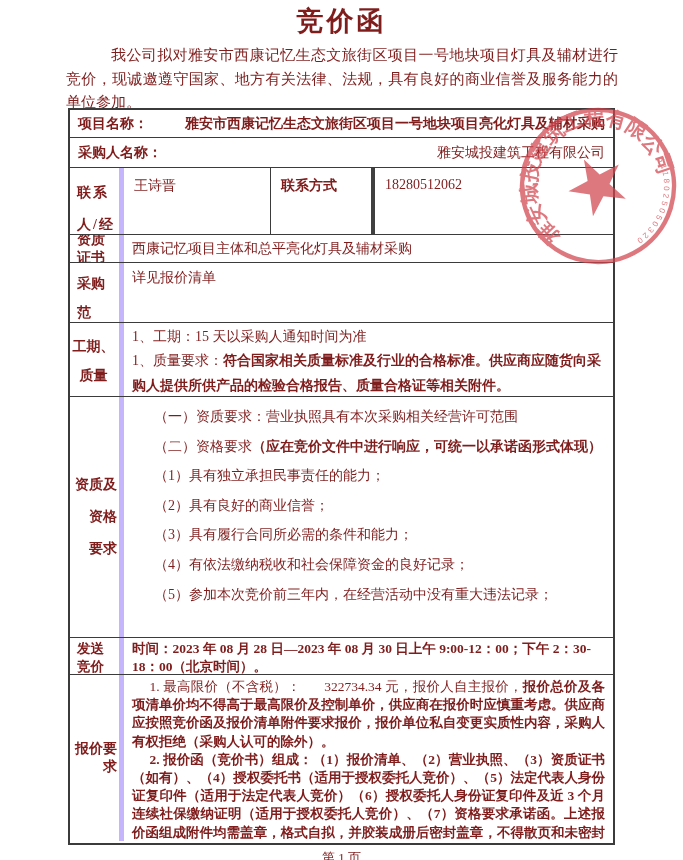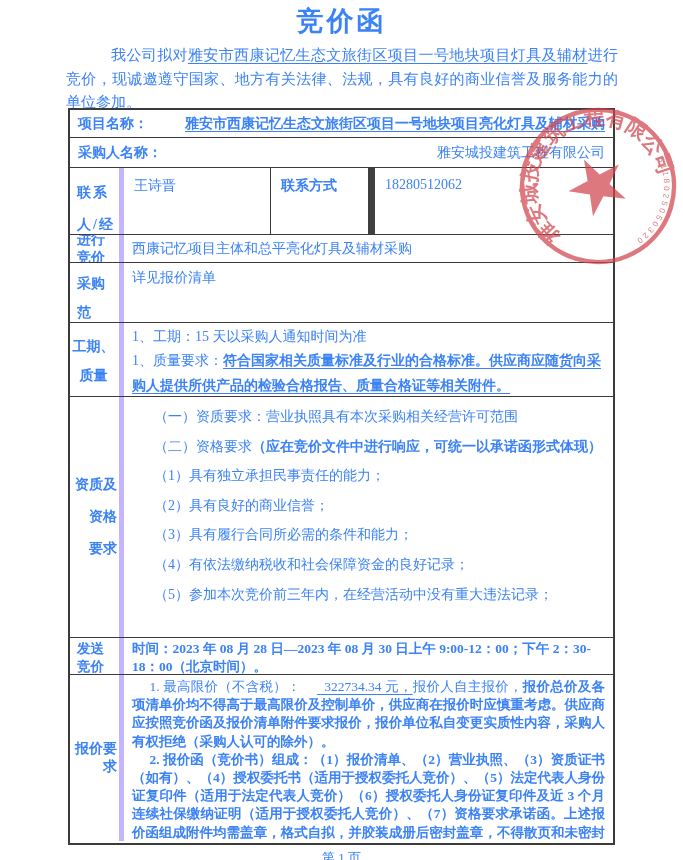--- a/index.html
+++ b/index.html
@@ -1,39 +1,39 @@
 <!DOCTYPE html>
 <html><head>
 <meta charset="utf-8">
 <style>
   html,body{margin:0;padding:0;background:#e8e8e8;}
   .page{position:relative;width:683px;height:860px;background:#ffffff;overflow:hidden;
-        font-family:"Liberation Serif",serif;color:#3b82f6;margin:0 auto;}
+        font-family:"Liberation Serif",serif;color:#7f1d1d;margin:0 auto;}
   .title{position:absolute;top:3px;left:68px;width:547px;text-align:center;
          font-size:27px;font-weight:bold;letter-spacing:3px;}
   .intro{position:absolute;top:44px;left:66px;width:552px;font-size:15px;line-height:23.5px;
          text-align:justify;text-indent:3em;margin:0;}
-  .u{text-decoration:underline;text-underline-offset:3px;}
+  .u{text-underline-offset:3px;}
   .b{font-weight:bold;}
   .pre{white-space:pre-wrap;margin-left:16px;}
   
   .tbl{position:absolute;left:68px;top:108px;width:547px;height:737px;
        border:2px solid #3b3b3b;box-sizing:border-box;font-size:14px;}
   .row{display:flex;border-bottom:1px solid #3b3b3b;box-sizing:border-box;overflow:hidden;}
   .row:last-child{border-bottom:none;}
   .cell{box-sizing:border-box;justify-content:space-between;}
   .full{display:flex;align-items:center;width:100%;padding:0 8px;}
   .lbl{width:54px;flex:none;border-right:5px solid #c4b5fd;font-weight:bold;
        white-space:pre-line;padding:0 2px 0 7px;}
   .cnt{flex:1;min-width:0;padding:0 8px;}
   .r1{height:28px;} .r2{height:30px;} .r3{height:67px;} .r4{height:28px;}
   .r5{height:60px;} .r6{height:74px;} .r7{height:241px;} .r8{height:37px;} .r9{height:166px;}
   .r3 .lbl{padding-top:9px;line-height:32px;letter-spacing:2px;}
   .r3 .c2{width:147px;flex:none;border-right:1px solid #3b3b3b;padding:9px 8px 0 10px;font-family:Liberation Mono, monospace;}
-  .r3 .c3{width:104px;flex:none;border-right:7px solid #404040;padding:9px 8px 0 10px;font-weight:bold;}
+  .r3 .c3{width:104px;flex:none;border-right:4px solid #404040;padding:9px 8px 0 10px;font-weight:bold;}
   .r3 .c4{flex:1;padding:9px 8px 0 10px;}
   .r4 .cnt,.r4 .lbl{display:flex;align-items:center;} .r4 .lbl{padding-top:0;}
   .r5 .lbl{padding-top:6px;line-height:29px;}
   .r5 .cnt{padding-top:6px;}
   .r6 .lbl{padding-top:9px;line-height:29px;text-align:center;padding-left:0;}
   .r6 .cnt{padding-top:2px;line-height:24.3px;}
   .r7 .lbl{display:flex;flex-direction:column;justify-content:center;text-align:right;
            line-height:32px;padding-left:0;}
   .r7 .cnt{padding:5px 10px 0 30px;line-height:29.6px;}
   .r8 .lbl{padding-top:2px;line-height:17.5px;font-size:13.5px;}
@@ -71,21 +71,21 @@
 
     <div class="row r3">
       <div class="cell lbl">联系人/经
 办人</div>
       <div class="cell c2">王诗晋</div>
       <div class="cell c3">联系方式</div>
       <div class="cell c4">18280512062</div>
     </div>
 
     <div class="row r4">
-      <div class="cell lbl">进行竞价</div>
+      <div class="cell lbl">资质证书</div>
       <div class="cell cnt">西康记忆项目主体和总平亮化灯具及辅材采购</div>
     </div>
 
     <div class="row r5">
       <div class="cell lbl">采购范围、
 要求描述</div>
       <div class="cell cnt">详见报价清单</div>
     </div>
 
     <div class="row r6">

